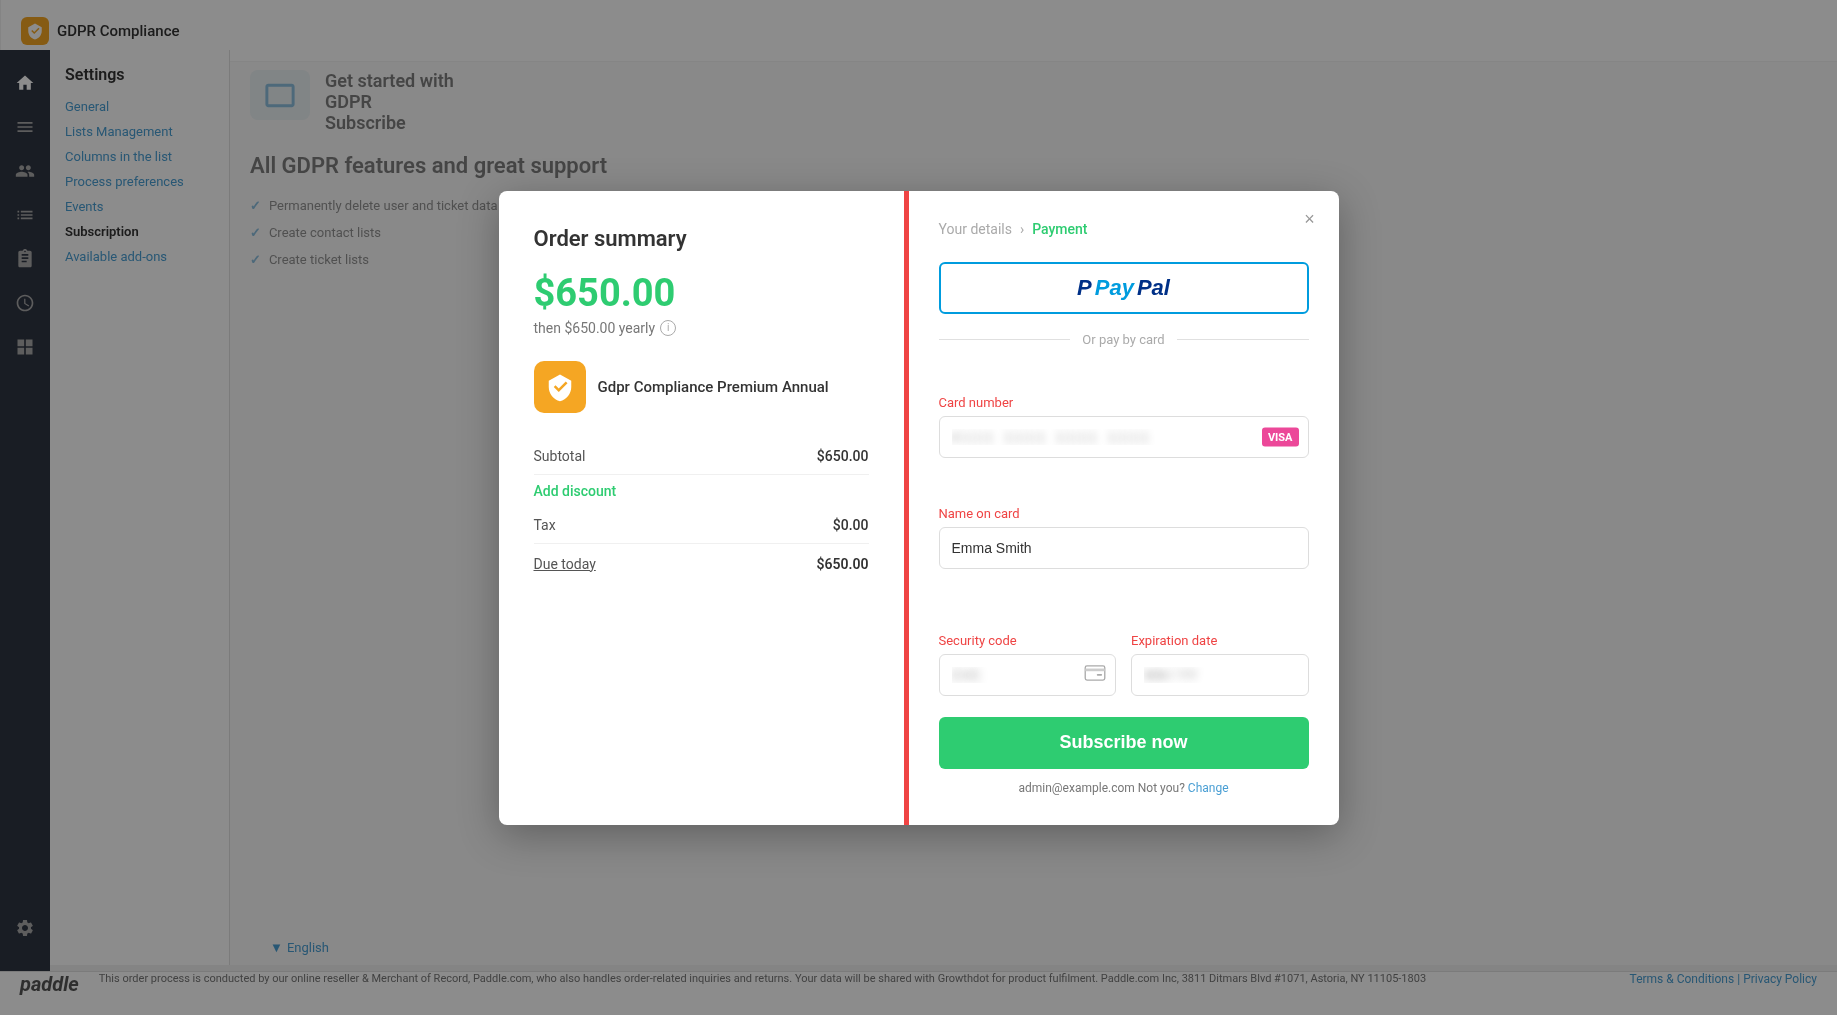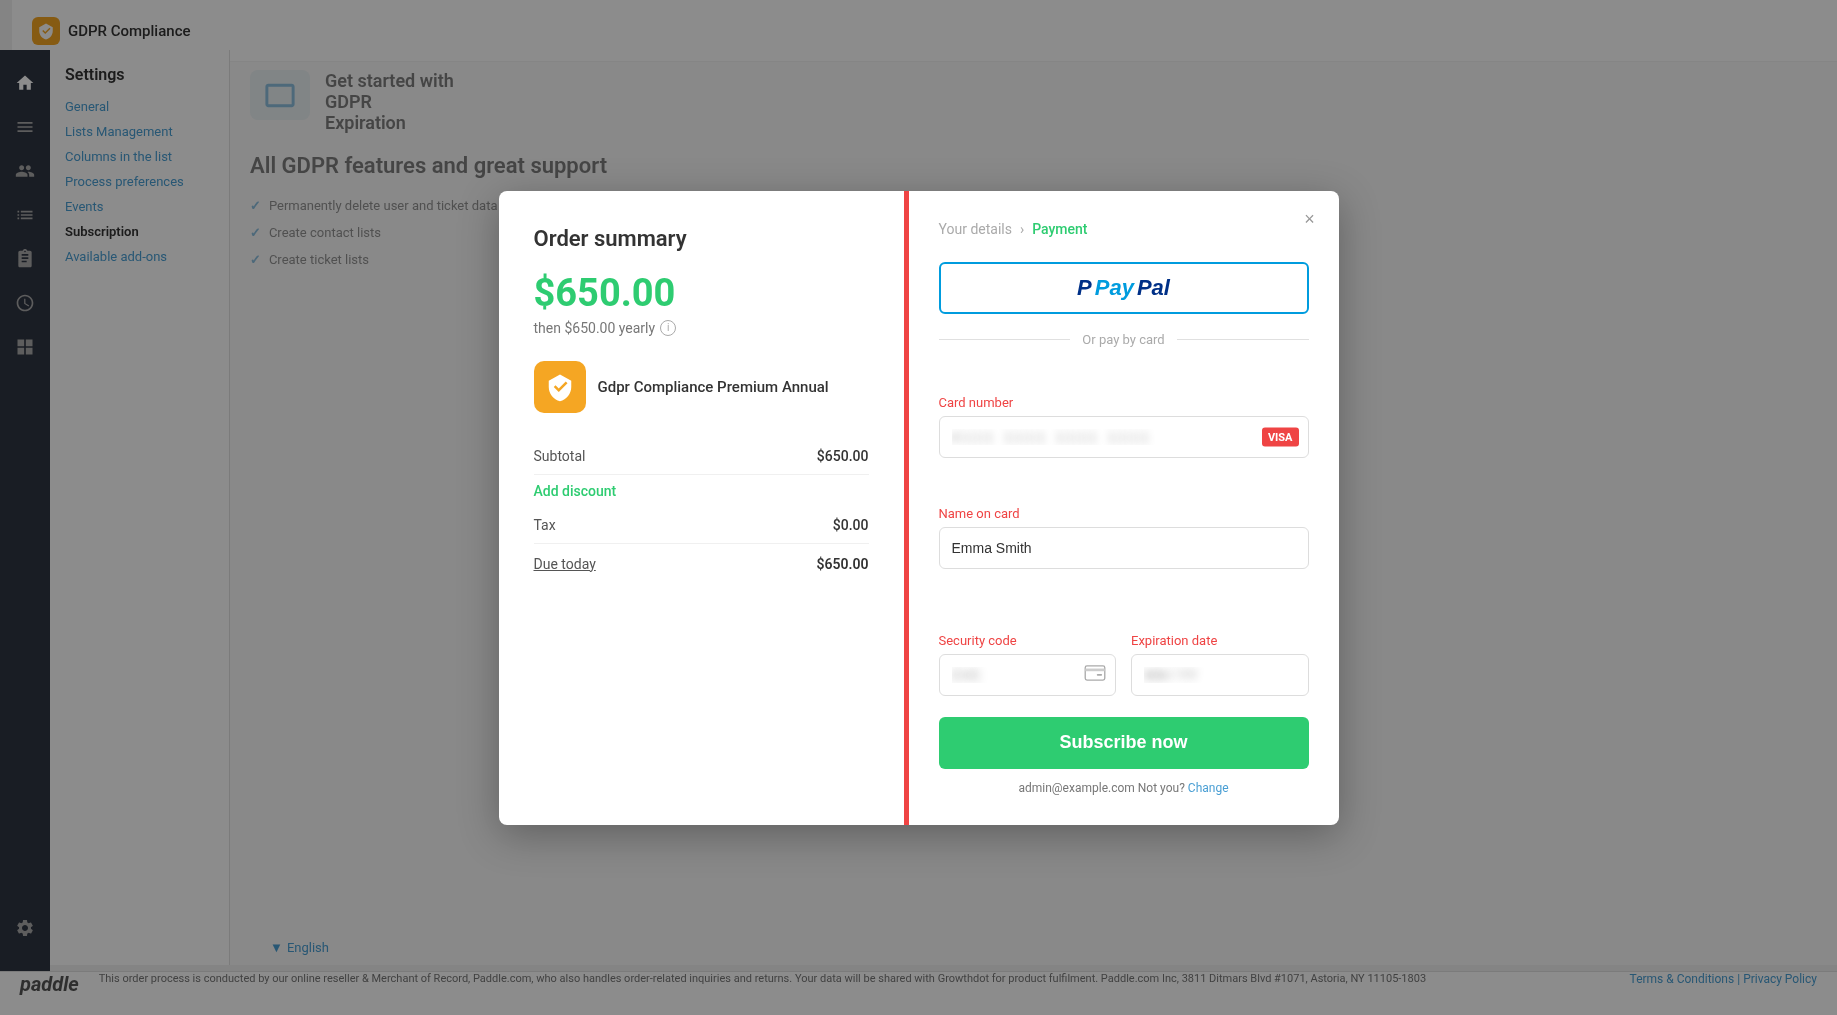--- a/index.html
+++ b/index.html
@@ -2,21 +2,21 @@
 <html><head>
   <meta charset="utf-8">
   <style>
     * { box-sizing: border-box; margin: 0; padding: 0; }
     body { font-family: -apple-system, BlinkMacSystemFont, 'Segoe UI', Roboto, sans-serif; background: #f5f5f5; width: 1837px; height: 1015px; overflow: hidden; position: relative; }
 
     
     .app-bg { width: 100%; height: 100%; background: #f0f0f0; }
     
     
-    .top-header { height: 62px; background: #fff; border-bottom: 1px solid #e0e0e0; display: flex; align-items: center; padding: 8px 20px; position: absolute; top: 0; left: 12px; right: 0; z-index: 1; }
+    .top-header { height: 62px; background: #fff; border-bottom: 1px solid #e0e0e0; display: flex; align-items: center; padding: 8px 20px; position: absolute; top: 0; left: 1px; right: 0; z-index: 1; }
     .top-header-logo { display: flex; align-items: center; gap: 8px; }
     .logo-icon { width: 28px; height: 28px; background: #f5a623; border-radius: 6px; display: flex; align-items: center; justify-content: center; }
     .logo-icon svg { width: 18px; height: 18px; fill: white; }
     .logo-text { font-size: 15px; font-weight: 500; color: #333; }
 
     
     .sidebar { position: absolute; top: 50px; left: 0; width: 50px; height: calc(100% - 50px); background: #2f3542; display: flex; flex-direction: column; align-items: center; padding-top: 15px; gap: 8px; z-index: 1; }
     .sidebar-icon { width: 36px; height: 36px; display: flex; align-items: center; justify-content: center; border-radius: 6px; cursor: pointer; color: #aaa; }
     .sidebar-icon.active { color: #fff; }
 
@@ -93,21 +93,21 @@
     .divider-line { flex: 1; height: 1px; background: #e0e0e0; }
     .divider-text { font-size: 13px; color: #aaa; }
 
     
     .form-label { font-size: 13px; color: #ef4444; margin-bottom: 6px; display: block; margin-top: 48px; }
     .form-group { margin-bottom: 16px; }
     .form-input { width: 100%; height: 42px; border: 1px solid #ddd; border-radius: 6px; padding: 0 12px; font-size: 14px; color: #333; outline: none; }
     
     .card-input-wrapper { position: relative; }
     .card-input-wrapper input { padding-right: 60px; }
-    .visa-badge { position: absolute; right: 10px; top: 50%; transform: translateY(-50%); background: #ef4444; color: white; font-size: 11px; font-weight: 700; padding: 3px 6px; border-radius: 3px; }
+    .visa-badge { position: absolute; right: 10px; top: 50%; transform: translateY(-50%); background: #ec4899; color: white; font-size: 11px; font-weight: 700; padding: 3px 6px; border-radius: 3px; }
 
     
     .form-row { display: flex; gap: 15px; }
     .form-row .form-group { flex: 1; }
 
     .cvv-wrapper { position: relative; }
     .cvv-wrapper input { padding-right: 40px; }
     .cvv-icon { position: absolute; right: 10px; top: 50%; transform: translateY(-50%); color: #aaa; }
 
     
@@ -195,21 +195,21 @@
   <div class="main-content">
     <div class="main-header">
       <div class="main-icon">
         <svg width="40" height="35" viewBox="0 0 24 24" fill="#4a9fd4">
             <path d="M20 4H4c-1.1 0-2 .9-2 2v12c0 1.1.9 2 2 2h16c1.1 0 2-.9 2-2V6c0-1.1-.9-2-2-2zm0 14H4V6h16v12z"></path>
           </svg>
       </div>
       <div>
         <div class="main-title">Get started with</div>
         <div class="main-title">GDPR</div>
-        <div class="main-title">Expiration</div>
+        <div class="main-title">Subscribe</div>
       </div>
     </div>
     <div class="features-text">All GDPR features and great support</div>
     <div class="feature-item">
       <span class="check-icon">✓</span>
       <span>Permanently delete user and ticket data</span>
     </div>
     <div class="feature-item">
       <span class="check-icon">✓</span>
       <span>Create contact lists</span>

